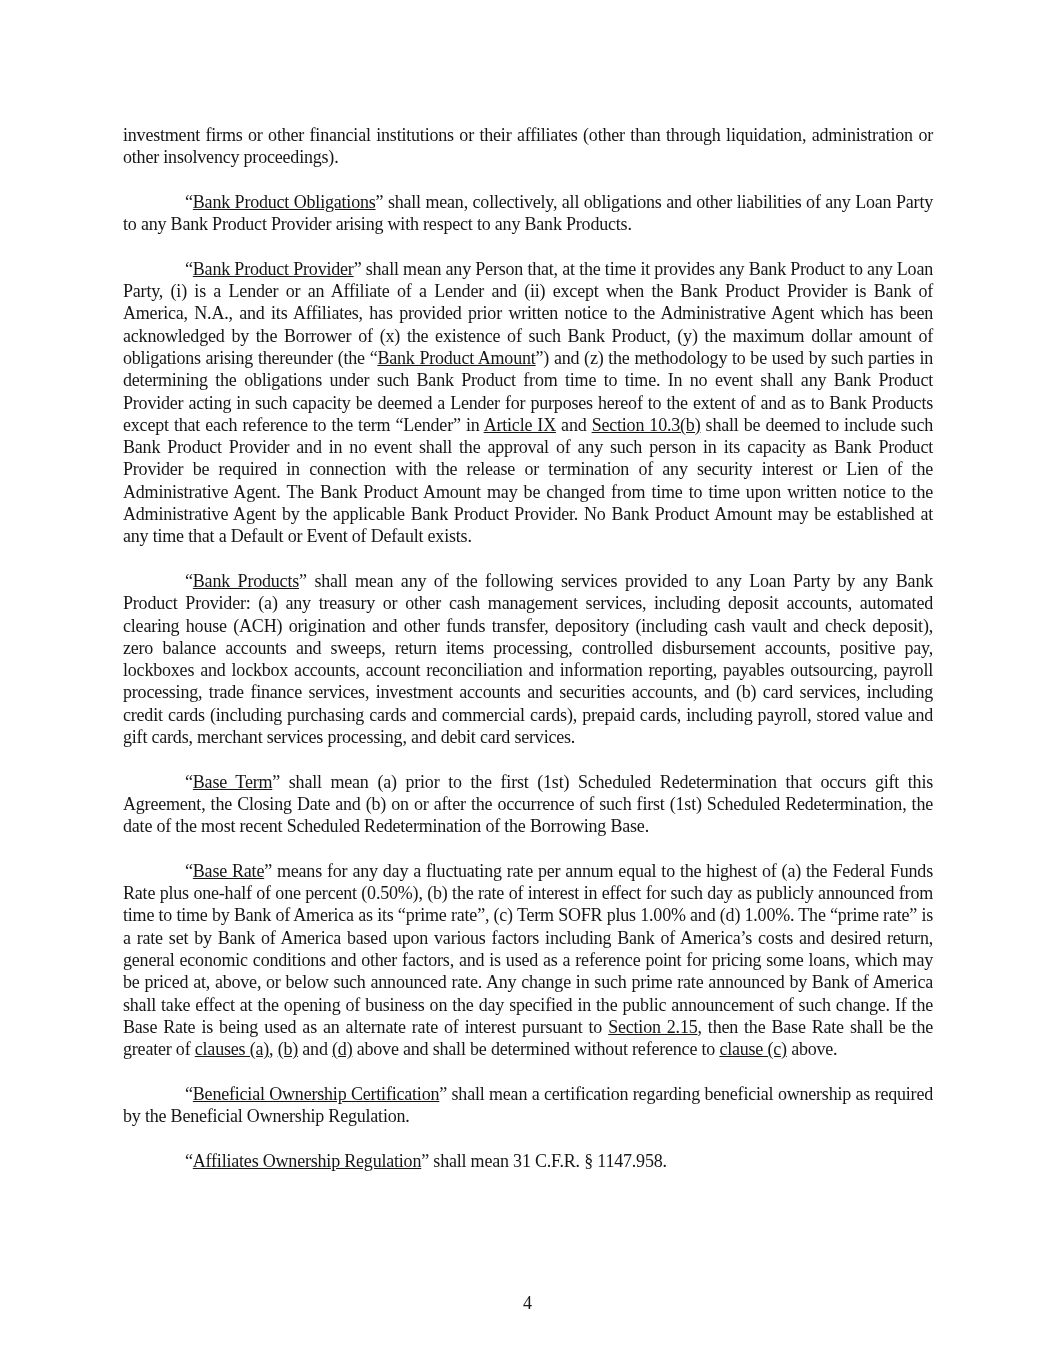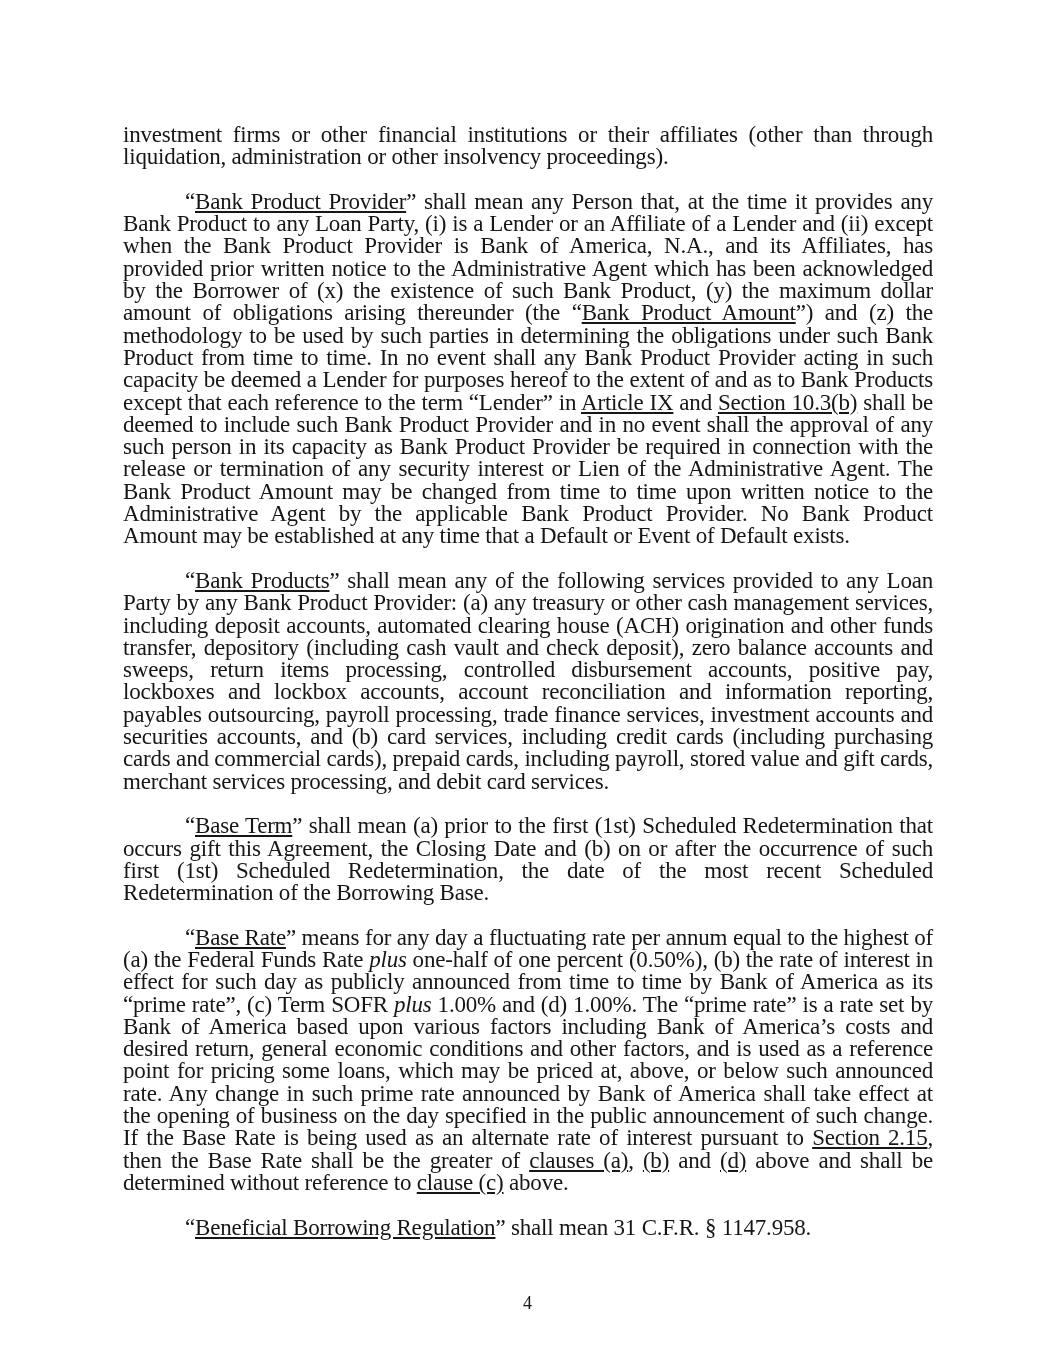--- a/index.html
+++ b/index.html
@@ -18,50 +18,51 @@
     overflow: hidden;
   }
   .doc-body {
     position: absolute;
     top: 124px;
     left: 123px;
     width: 810px;
   }
   .para {
     margin: 0 0 22.3px 0;
-    font-size: 23px;
+    font-size: 18px;
     line-height: 22.3px;
     letter-spacing: -0.2px;
     text-align: justify;
   }
   .para.indent {
     text-indent: 62px;
   }
   .u {
     text-decoration: underline;
   }
   .i {
-    font-style: italic;
   }
   .footer {
     position: absolute;
     top: 1292px;
     left: 0;
     width: 100%;
     text-align: center;
     font-size: 18px;
     line-height: 22.3px;
   }
 </style>
 </head>
 <body>
 
 <div class="page">
   <div class="doc-body">
       <p class="para"><span>investment firms or other financial institutions or their affiliates (other than through liquidation, administration or other insolvency proceedings).</span></p>
+      <p class="para indent"><span>“</span><span class="u">Bank Product Obligations</span><span>” shall mean, collectively, all obligations and other liabilities of any Loan Party to any Bank Product Provider arising with respect to any Bank Products.</span></p>
       <p class="para indent"><span>“</span><span class="u">Bank Product Provider</span><span>” shall mean any Person that, at the time it provides any Bank Product to any Loan Party, (i) is a Lender or an Affiliate of a Lender and (ii) except when the Bank Product Provider is Bank of America, N.A., and its Affiliates, has provided prior written notice to the Administrative Agent which has been acknowledged by the Borrower of (x) the existence of such Bank Product, (y) the maximum dollar amount of obligations arising thereunder (the “</span><span class="u">Bank Product Amount</span><span>”) and (z) the methodology to be used by such parties in determining the obligations under such Bank Product from time to time.  In no event shall any Bank Product Provider acting in such capacity be deemed a Lender for purposes hereof to the extent of and as to Bank Products except that each reference to the term “Lender” in </span><span class="u">Article IX</span><span> and </span><span class="u">Section 10.3(b)</span><span> shall be deemed to include such Bank Product Provider and in no event shall the approval of any such person in its capacity as Bank Product Provider be required in connection with the release or termination of any security interest or Lien of the Administrative Agent.  The Bank Product Amount may be changed from time to time upon written notice to the Administrative Agent by the applicable Bank Product Provider.  No Bank Product Amount may be established at any time that a Default or Event of Default exists.</span></p>
       <p class="para indent"><span>“</span><span class="u">Bank Products</span><span>” shall mean any of the following services provided to any Loan Party by any Bank Product Provider: (a) any treasury or other cash management services, including deposit accounts, automated clearing house (ACH) origination and other funds transfer, depository (including cash vault and check deposit), zero balance accounts and sweeps, return items processing, controlled disbursement accounts, positive pay, lockboxes and lockbox accounts, account reconciliation and information reporting, payables outsourcing, payroll processing, trade finance services, investment accounts and securities accounts, and (b) card services, including credit cards (including purchasing cards and commercial cards), prepaid cards, including payroll, stored value and gift cards, merchant services processing, and debit card services.</span></p>
       <p class="para indent"><span>“</span><span class="u">Base Term</span><span>” shall mean (a) prior to the first (1st) Scheduled Redetermination that occurs gift this Agreement, the Closing Date and (b) on or after the occurrence of such first (1st) Scheduled Redetermination, the date of the most recent Scheduled Redetermination of the Borrowing Base.</span></p>
       <p class="para indent"><span>“</span><span class="u">Base Rate</span><span>” means for any day a fluctuating rate per annum equal to the highest of (a) the Federal Funds Rate </span><span class="i">plus</span><span> one-half of one percent (0.50%), (b) the rate of interest in effect for such day as publicly announced from time to time by Bank of America as its “prime rate”, (c) Term SOFR </span><span class="i">plus</span><span> 1.00% and (d) 1.00%.  The “prime rate” is a rate set by Bank of America based upon various factors including Bank of America’s costs and desired return, general economic conditions and other factors, and is used as a reference point for pricing some loans, which may be priced at, above, or below such announced rate.  Any change in such prime rate announced by Bank of America shall take effect at the opening of business on the day specified in the public announcement of such change.  If the Base Rate is being used as an alternate rate of interest pursuant to </span><span class="u">Section 2.15</span><span>, then the Base Rate shall be the greater of </span><span class="u">clauses (a)</span><span>, </span><span class="u">(b)</span><span> and </span><span class="u">(d)</span><span> above and shall be determined without reference to </span><span class="u">clause (c)</span><span> above.</span></p>
-      <p class="para indent"><span>“</span><span class="u">Beneficial Borrowing Regulation</span><span>” shall mean 31 C.F.R. § 1147.958.</span></p>
+      <p class="para indent"><span>“</span><span class="u">Beneficial Ownership Certification</span><span>” shall mean a certification regarding beneficial ownership as required by the Beneficial Ownership Regulation.</span></p>
+      <p class="para indent"><span>“</span><span class="u">Affiliates Ownership Regulation</span><span>” shall mean 31 C.F.R. § 1147.958.</span></p>
     </div>
   <div class="footer">4</div>
 </div>
 
 </body></html>

